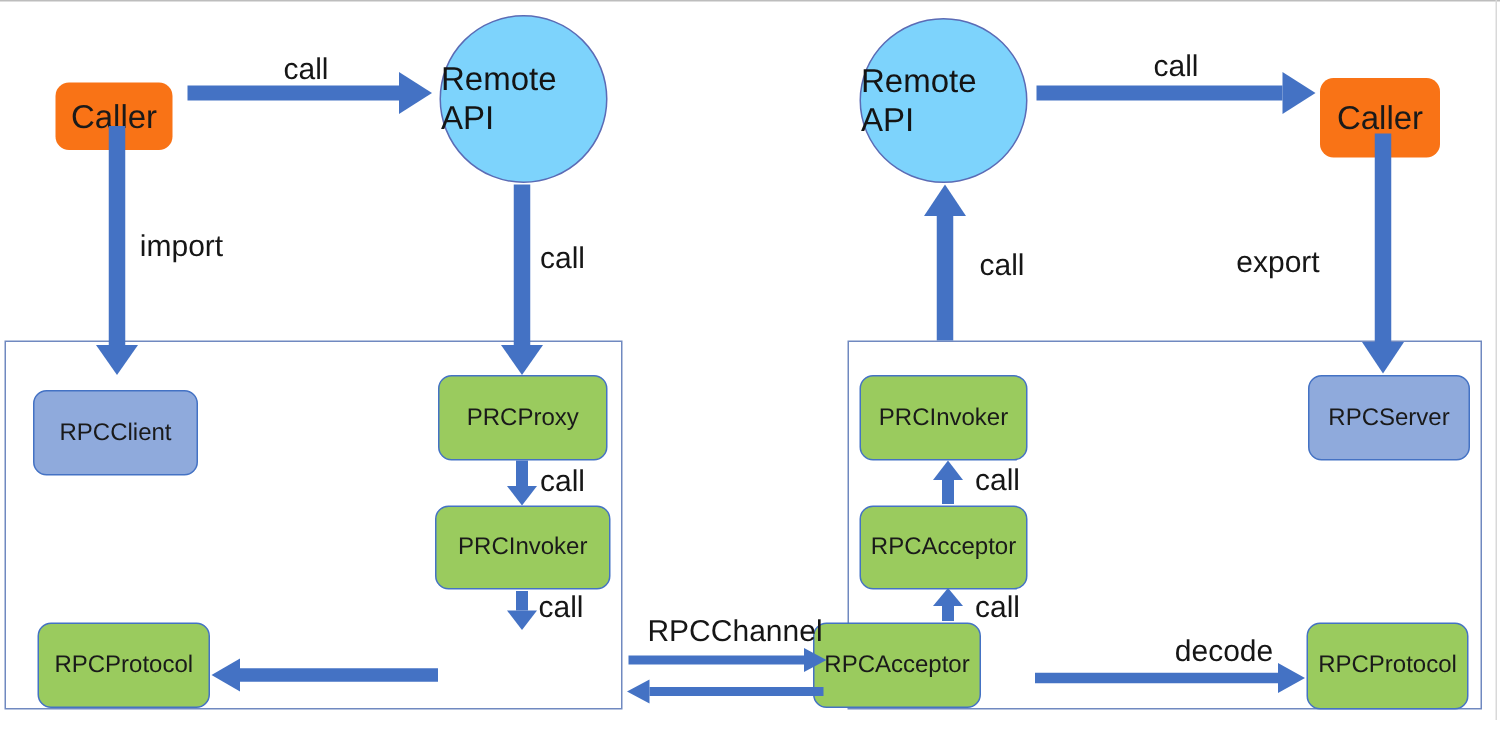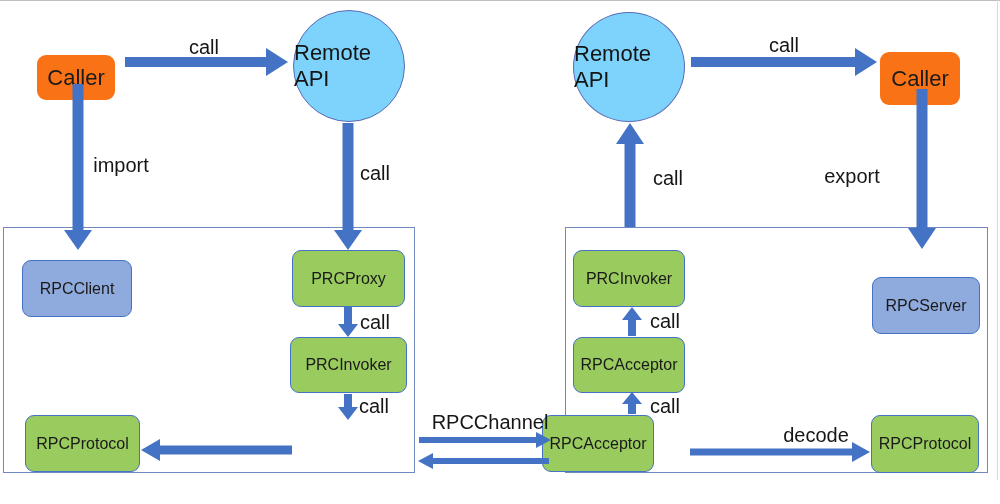--- a/index.html
+++ b/index.html
@@ -41,21 +41,21 @@
   <div class="node blue" style="left:22px; top:250px; width:110px; height:57px;margin-top:10px;">RPCClient</div>
   <div class="node green" style="left:292px; top:250px; width:113px; height:57px;">PRCProxy</div>
   <div class="node green" style="left:290px; top:337px; width:117px; height:56px;">PRCInvoker</div>
   <div class="node green" style="left:25px; top:415px; width:115px; height:57px;">RPCProtocol</div>
 
   <div class="circle" style="left:573px; top:12px; width:112px; height:110px;">Remote API</div>
   <div class="node gray" style="left:880px; top:35px; width:80px; height:53px;">Caller</div>
   <div class="node green" style="left:573px; top:250px; width:112px; height:57px;">PRCInvoker</div>
   <div class="node green" style="left:573px; top:337px; width:112px; height:56px;">RPCAcceptor</div>
   <div class="node green" style="left:542px; top:415px; width:112px; height:57px;">RPCAcceptor</div>
-  <div class="node blue" style="left:872px; top:250px; width:108px; height:57px;margin-top:27px;">RPCServer</div>
+  <div class="node blue" style="left:872px; top:250px; width:108px; height:57px;">RPCServer</div>
   <div class="node green" style="left:871px; top:415px; width:108px; height:58px;">RPCProtocol</div>
 
   <svg class="arrows" viewBox="0 0 1000 504">
 
     <g class="arrow">
       <line x1="125" y1="62" x2="266" y2="62" stroke-width="10"></line>
       <polygon points="266,48 288,62 266,76"></polygon>
     </g>
 
     <g class="arrow">

